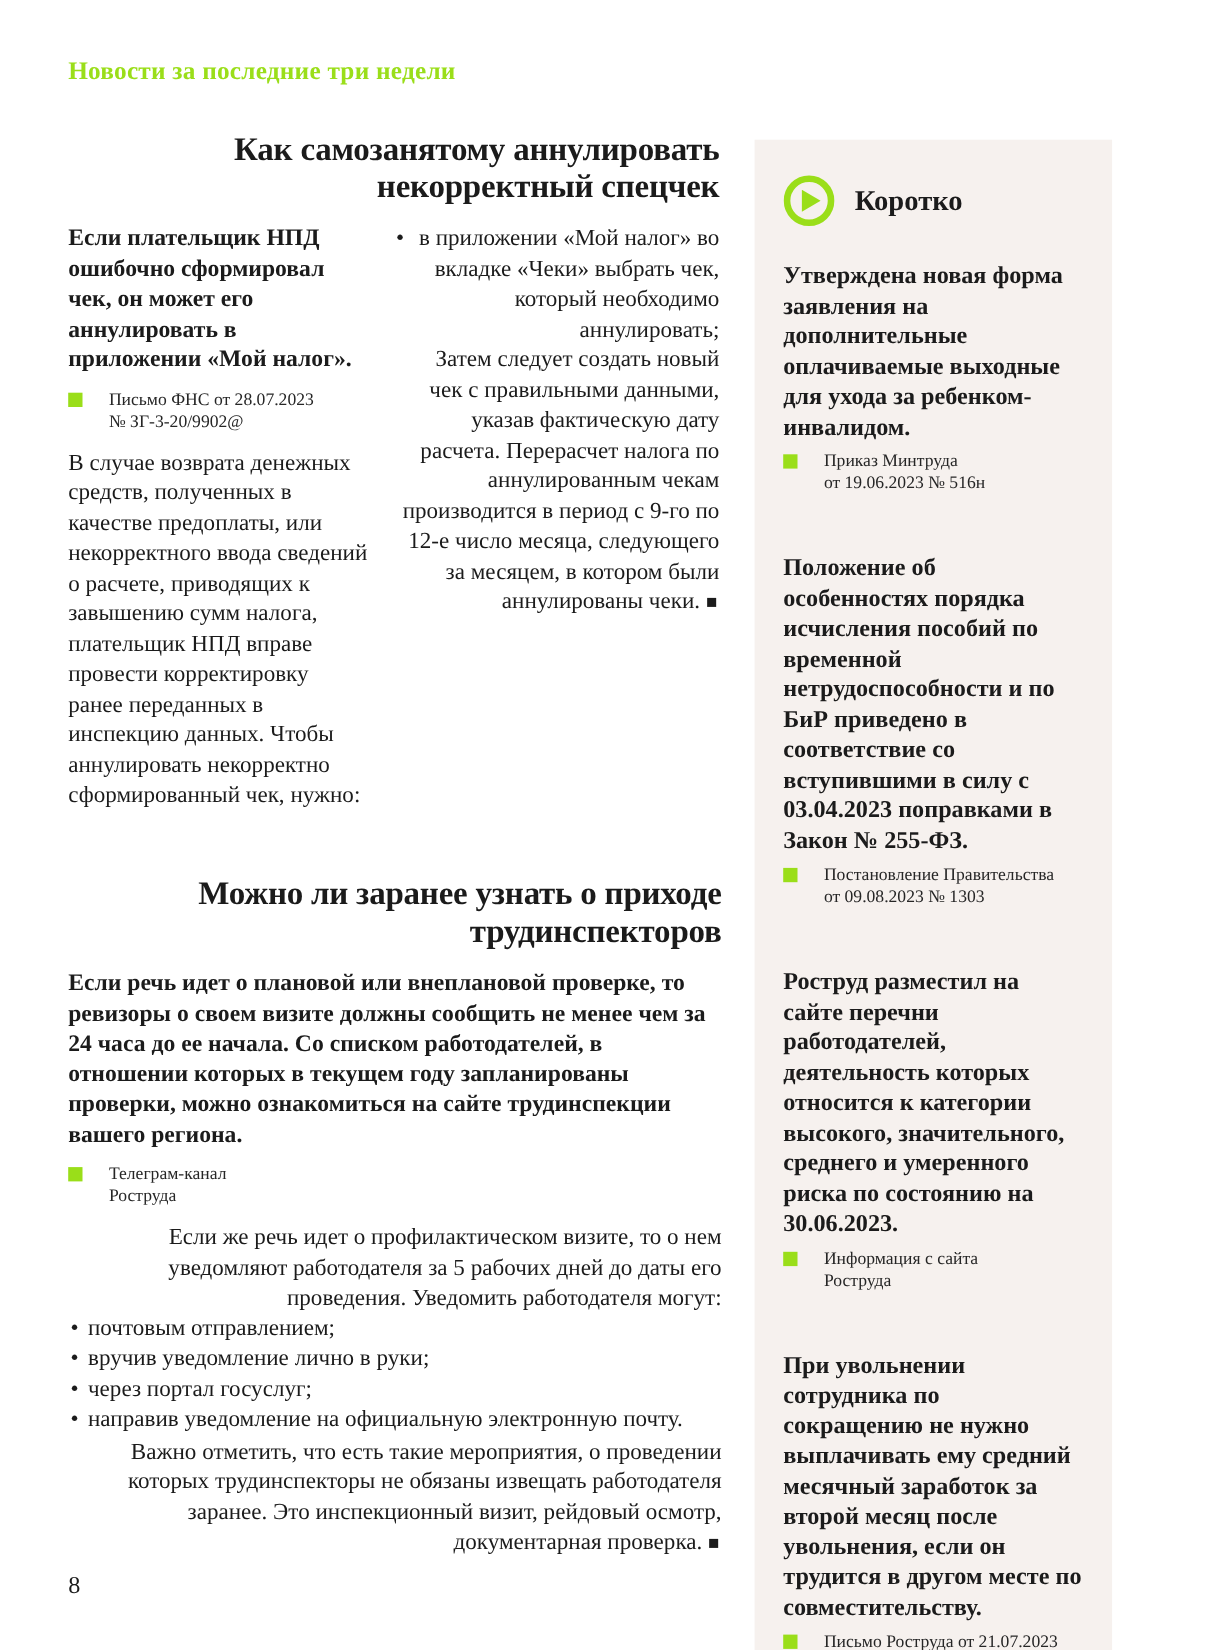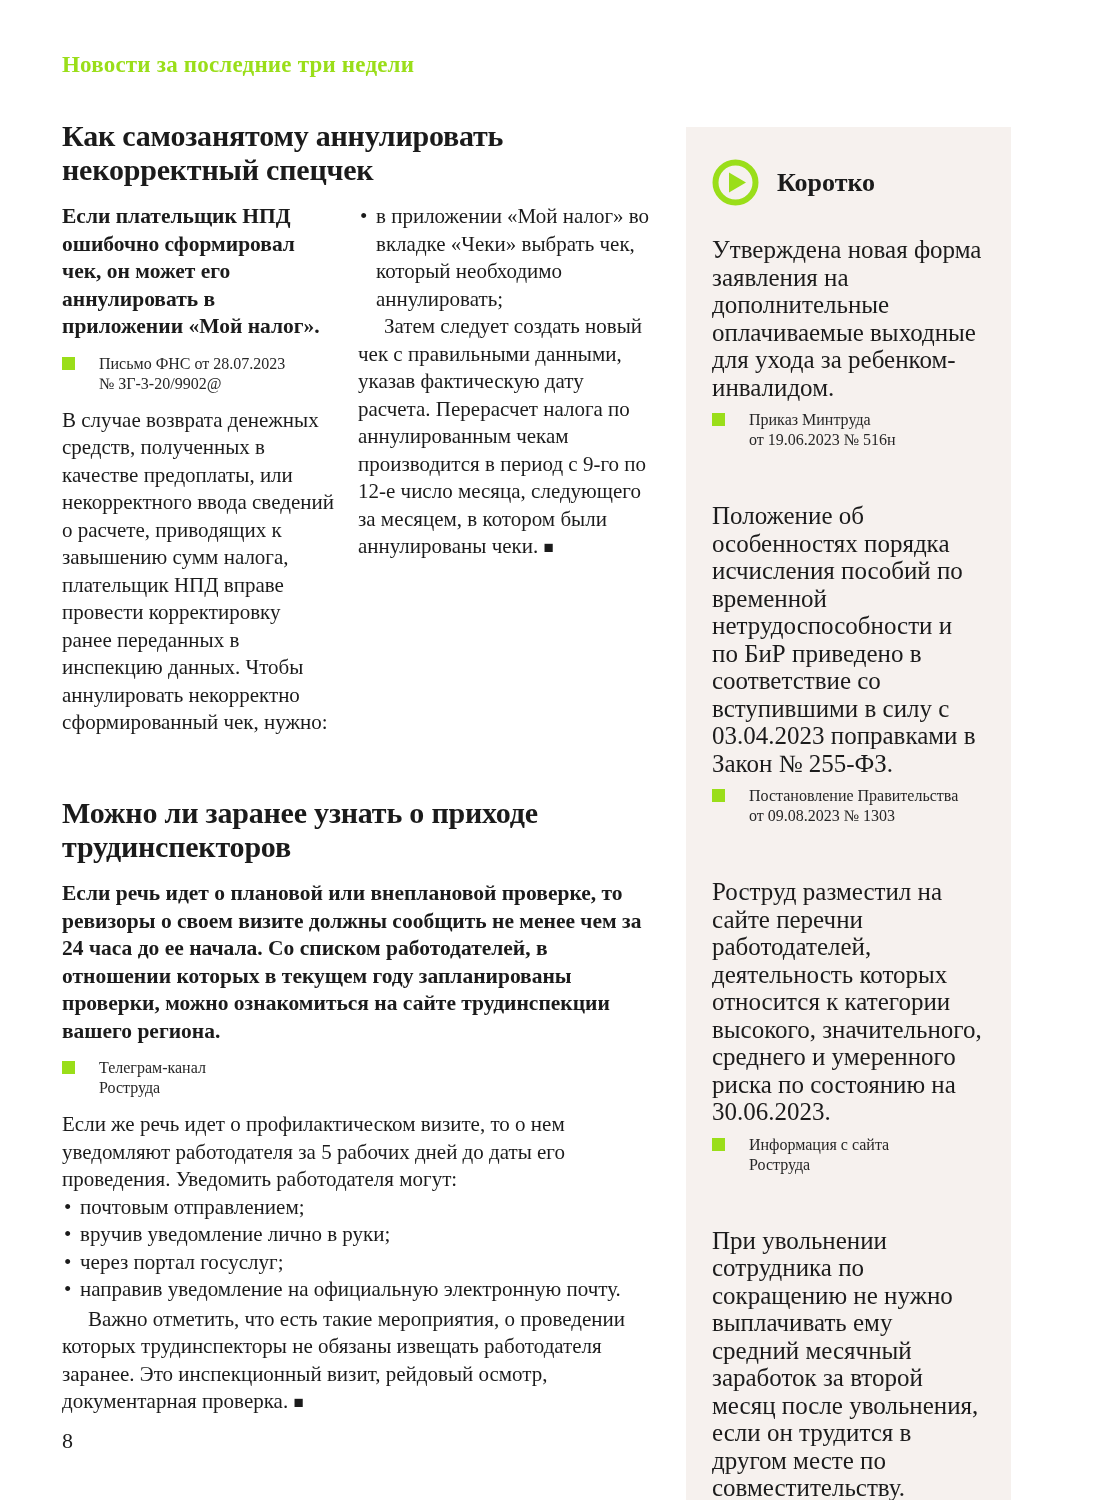--- a/index.html
+++ b/index.html
@@ -17,25 +17,26 @@
     overflow:hidden;
   }
   .kicker{
     position:absolute;left:62px;top:52px;
     font-size:23px;font-weight:bold;color:var(--green);
     letter-spacing:.2px;
   }
   h1{
     font-size:30px;line-height:34px;font-weight:bold;
     letter-spacing:-0.2px;
+    text-align:right;
   }
   .article1{position:absolute;left:62px;top:119px;width:592px;}
   .cols{display:flex;gap:24px;margin-top:16px;}
   .col1{width:272px;}
-  .col2{width:296px;}
+  .col2{width:296px;text-align:right;}
   .lead{font-weight:bold;font-size:21.5px;line-height:27.5px;}
   .bodytxt{font-size:21px;line-height:27.5px;}
   .source{
     display:flex;gap:24px;
     margin:13px 0 13px;
     font-size:16px;line-height:20px;color:#262626;
   }
   .source .sq{
     width:13px;height:13px;flex:none;margin-top:3px;
     background:var(--green);
@@ -47,32 +48,32 @@
     font-size:21px;line-height:27.5px;
   }
   ul.blts li::before{
     content:"\2022";
     position:absolute;left:2px;top:0;
   }
   .indent{text-indent:26px;}
   .endmark{font-size:17px;letter-spacing:2px;}
   .article2{position:absolute;left:62px;top:796px;width:594px;}
   .article2 .lead{margin-top:16px;}
-  .article2 .bodytxt{margin-top:2px;}
+  .article2 .bodytxt{margin-top:2px;text-align:right;}
   .sidebar{
     position:absolute;left:686px;top:127px;width:325px;
     min-height:1244px;
     background:var(--sidebar-bg);
     padding:32px 27px 34px 26px;
   }
   .sb-head{display:flex;align-items:center;gap:18px;margin-bottom:30px;}
   .sb-title{font-size:26px;font-weight:bold;}
   .play-icon{width:47px;height:47px;flex:none;display:block;}
   .brief + .brief{margin-top:52px;}
-  .brief-text{font-weight:normal;font-size:25px;line-height:27.5px;}
+  .brief-text{font-weight:bold;font-size:22px;line-height:27.5px;}
   .brief .source{margin:9px 0 0;}
   .pagenum{position:absolute;left:62px;top:1428px;font-size:22px;}
 </style>
 </head>
 <body>
 
 <div class="kicker">Новости за последние три недели</div>
 
 <section class="article1">
   <h1>Как самозанятому аннулировать некорректный спецчек</h1>

